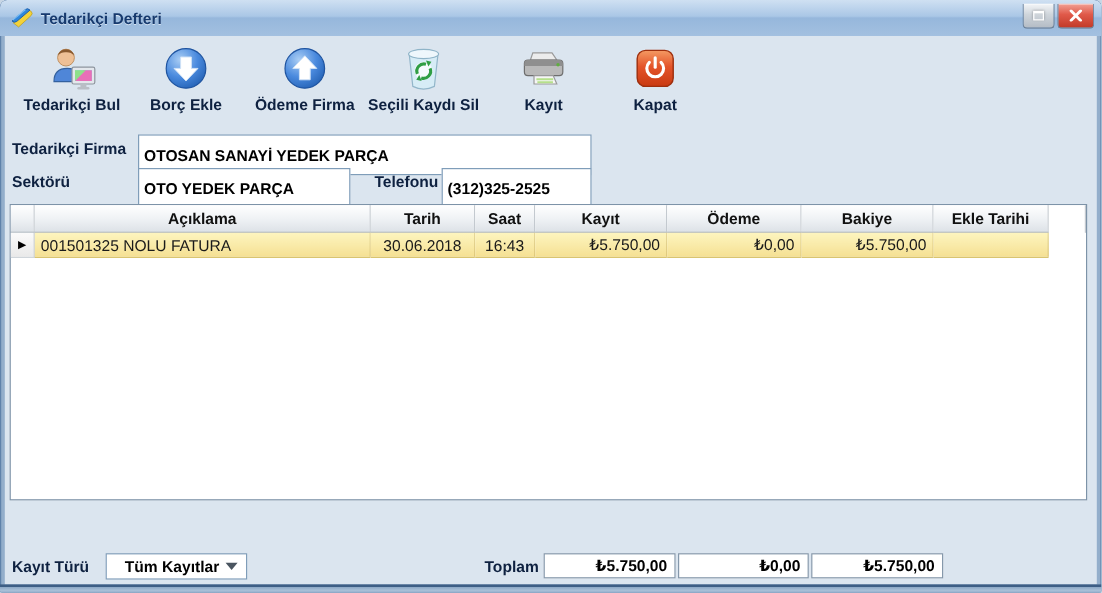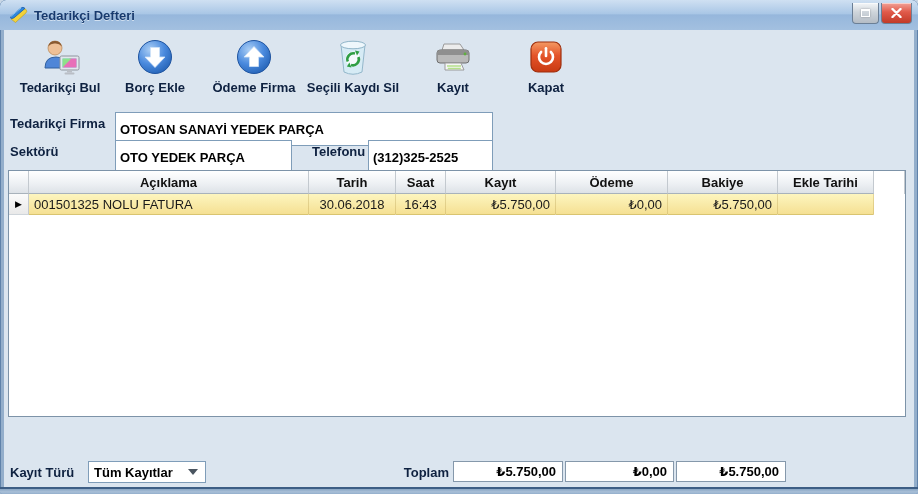--- a/index.html
+++ b/index.html
@@ -95,21 +95,21 @@
   .col-saat{width:50px;} .col-borc{width:110px;} .col-odeme{width:112px;}
   .col-bakiye{width:110px;} .col-vade{width:96px;}
 
   
   .footer { position:absolute; left:0; right:0; top:427px; height:30px; }
   .combo {
     position:absolute; left:84px; top:4px; width:118px; height:22px;
     background:#fff; border:1px solid #7f9db9;
     display:flex; align-items:center; cursor:pointer;
   }
-  .combo .cval { flex:1; font-size:13px; font-weight:bold; color:#000; padding-left:5px; }
+  .combo .cval { flex:1; font-size:13px; font-weight:bold; color:#000; padding-left:15px; }
   .combo .carrow {
     width:0; height:0; margin-right:7px;
     border-left:5px solid transparent; border-right:5px solid transparent;
     border-top:6px solid #4a5560;
   }
   .total-box {
     position:absolute; top:4px; height:21px; background:#fff;
     border:1px solid #8598ab; font-size:13px; font-weight:bold; color:#000;
     display:flex; align-items:center; justify-content:flex-end; padding-right:6px;
   }

